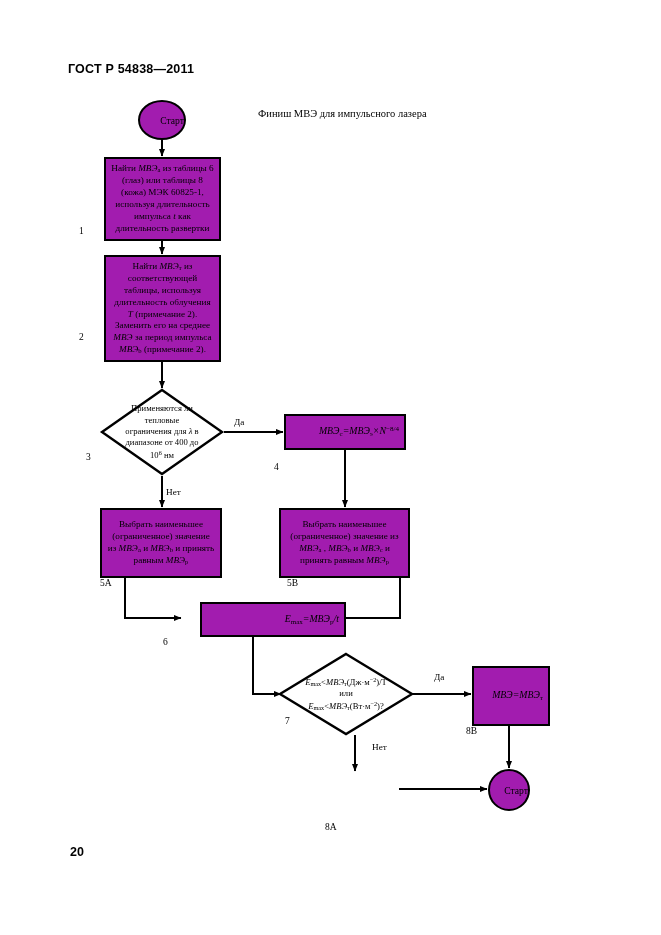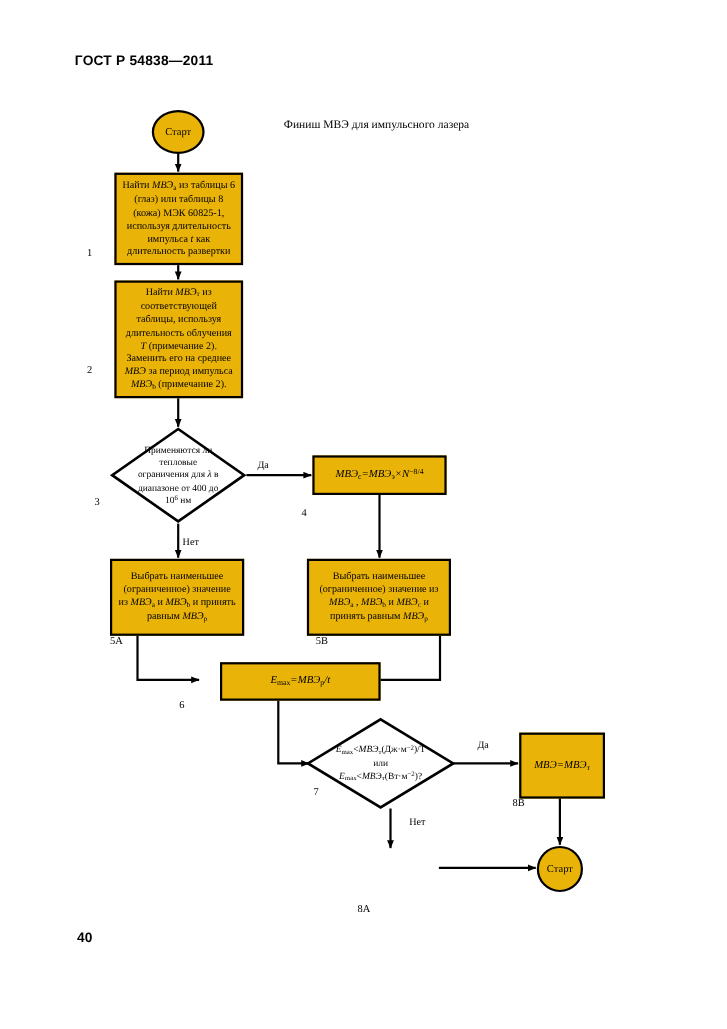--- a/index.html
+++ b/index.html
@@ -14,21 +14,21 @@
     height: 935px;
     background: #ffffff;
     overflow: hidden;
     font-family: "Liberation Serif", "DejaVu Serif", serif;
     color: #000000;
   }
   
   #doc-header {
     position: absolute;
     left: 68px;
-    top: 48px;
+    top: 62px;
     font-family: "Liberation Sans", "DejaVu Sans", sans-serif;
     font-weight: bold;
     font-size: 12.5px;
     letter-spacing: 0.2px;
     white-space: nowrap;
   }
   #page-number {
     position: absolute;
     left: 70px;
     top: 845px;
@@ -51,23 +51,23 @@
     width: 661px;
     height: 935px;
     pointer-events: none;
   }
   
   .node {
     position: absolute;
     box-sizing: border-box;
     display: flex;
     align-items: center;
-    justify-content: center;
+    justify-content: flex-end;
     text-align: center;
-    background: #eab308;
+    background: #a21caf;
   }
   .proc {
     border: 2px solid #000;
     font-size: 9.2px;
     line-height: 1.30;
     padding: 3px 5px;
   }
   .terminator {
     border: 2.4px solid #000;
     border-radius: 50%;
@@ -223,15 +223,15 @@
     <span class="formula"><i class="v">МВЭ</i>=<i class="v">МВЭ</i><sub>т</sub></span>
   </div>
   <div class="step-label" style="left:466px; top:726px;">8В</div>
 
   <div class="step-label" style="left:325px; top:822px;">8А</div>
 
   <div class="node terminator" style="left:488px; top:769px; width:42px; height:42px;">
     <span>Старт</span>
   </div>
 
-  <div id="page-number">40</div>
+  <div id="page-number">20</div>
 
 </div>
 
 </body></html>

